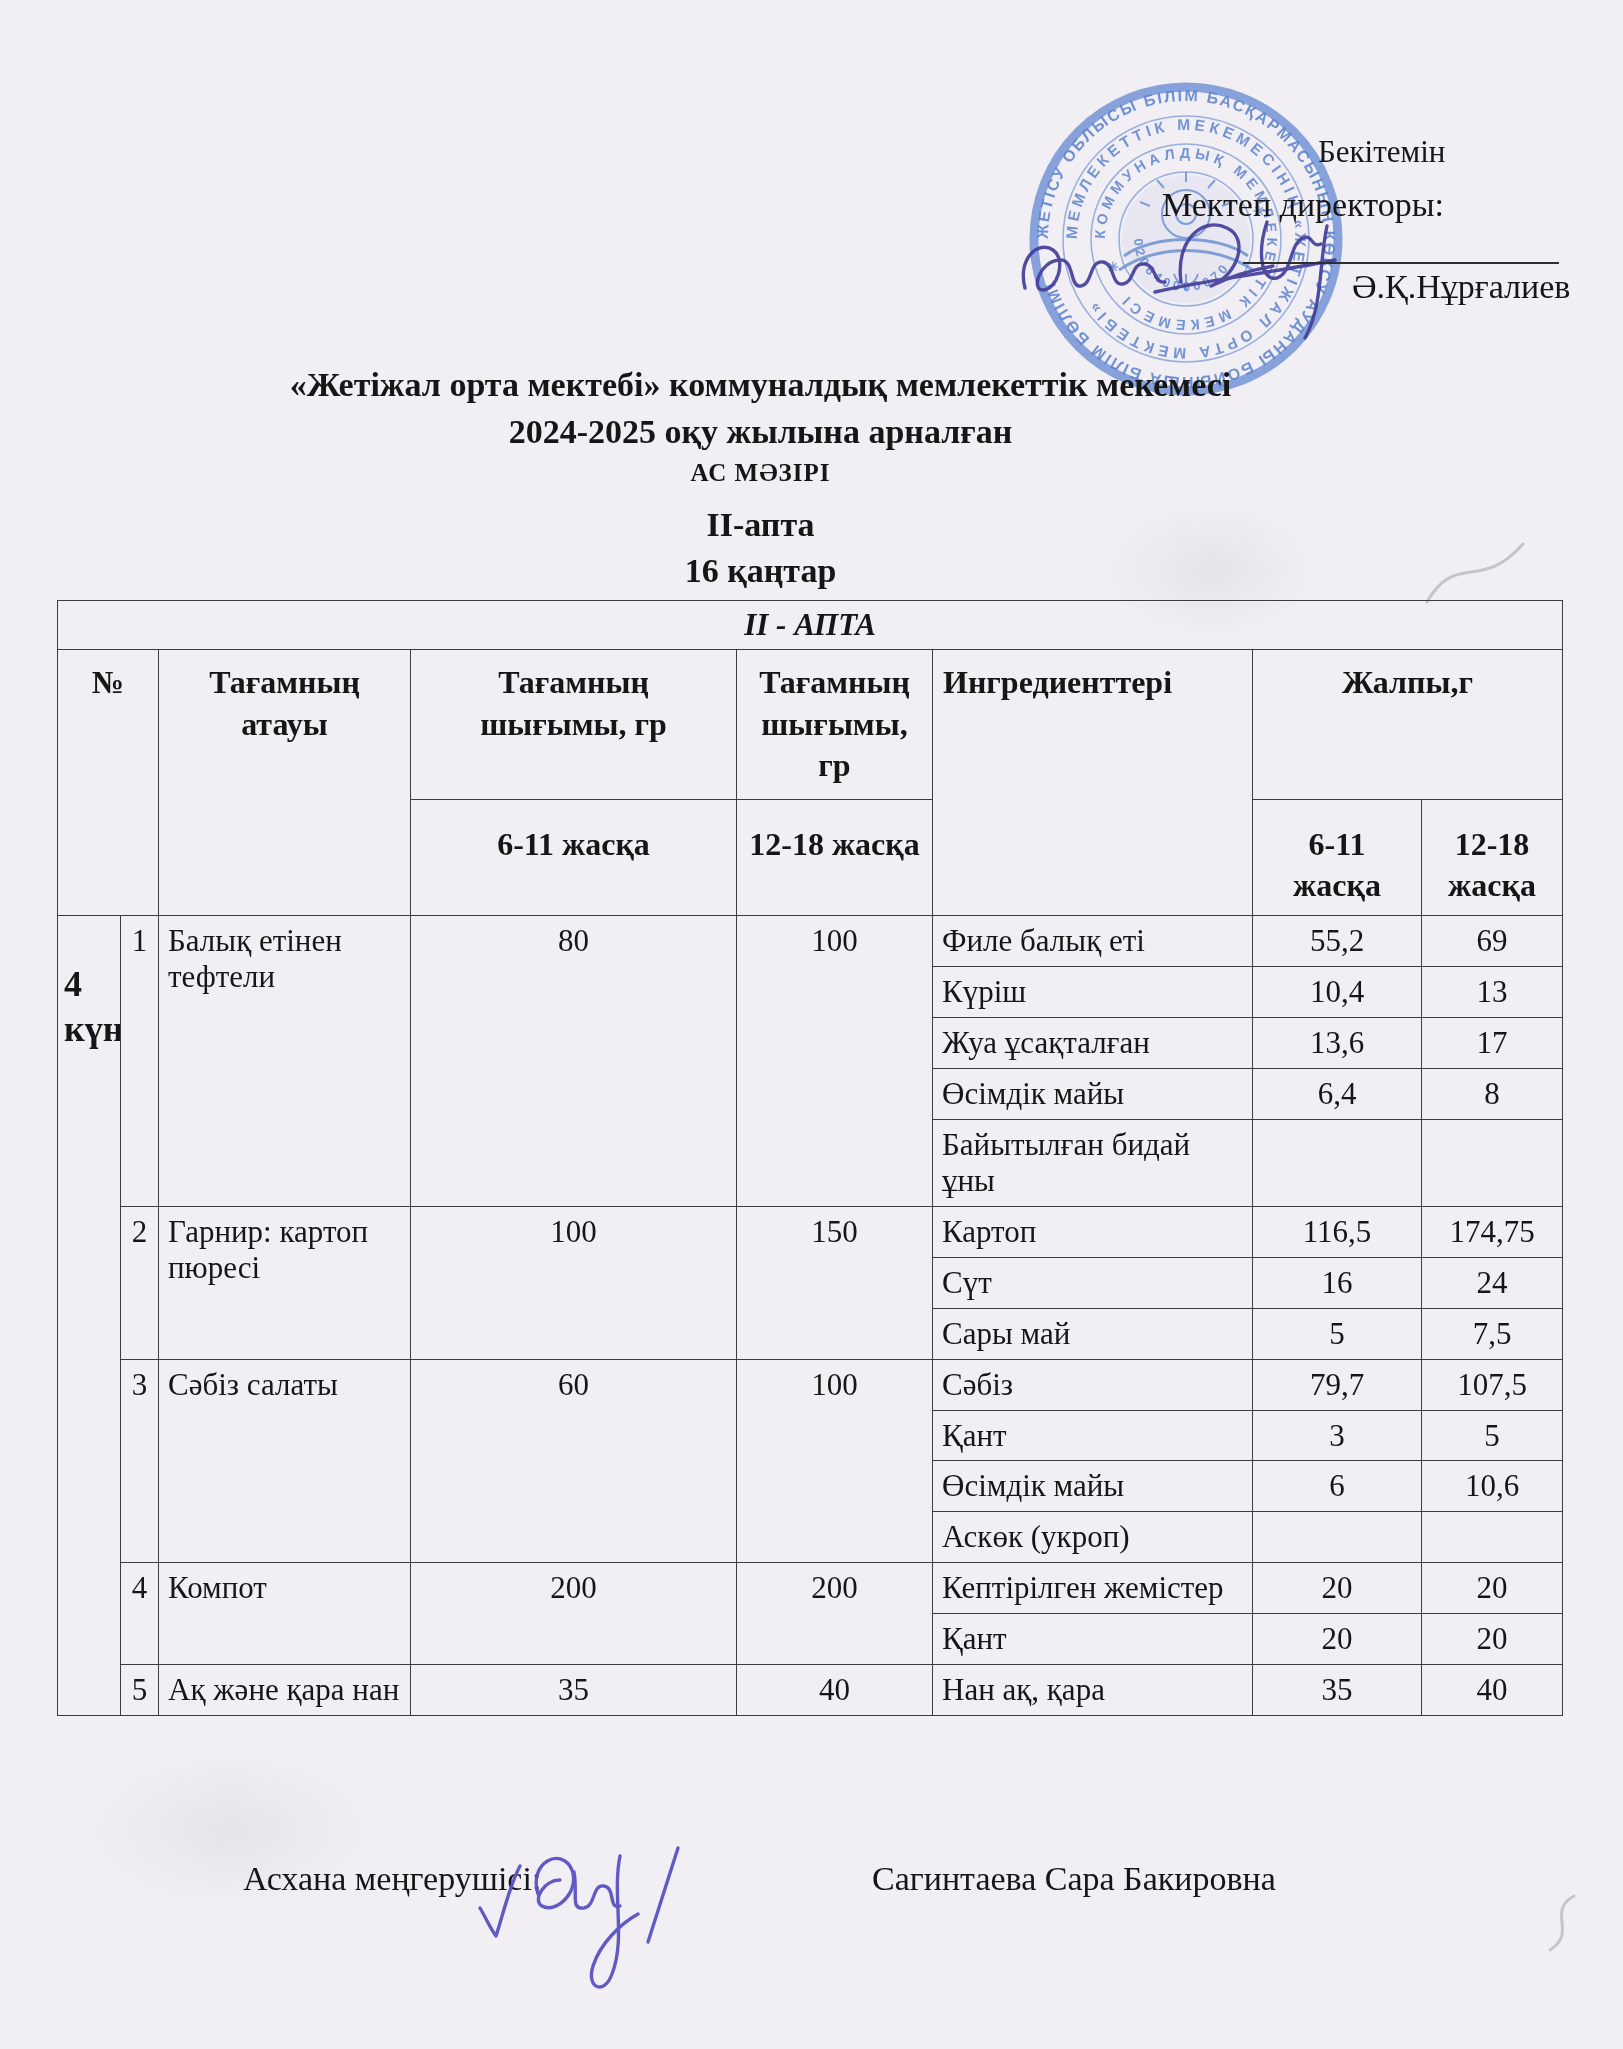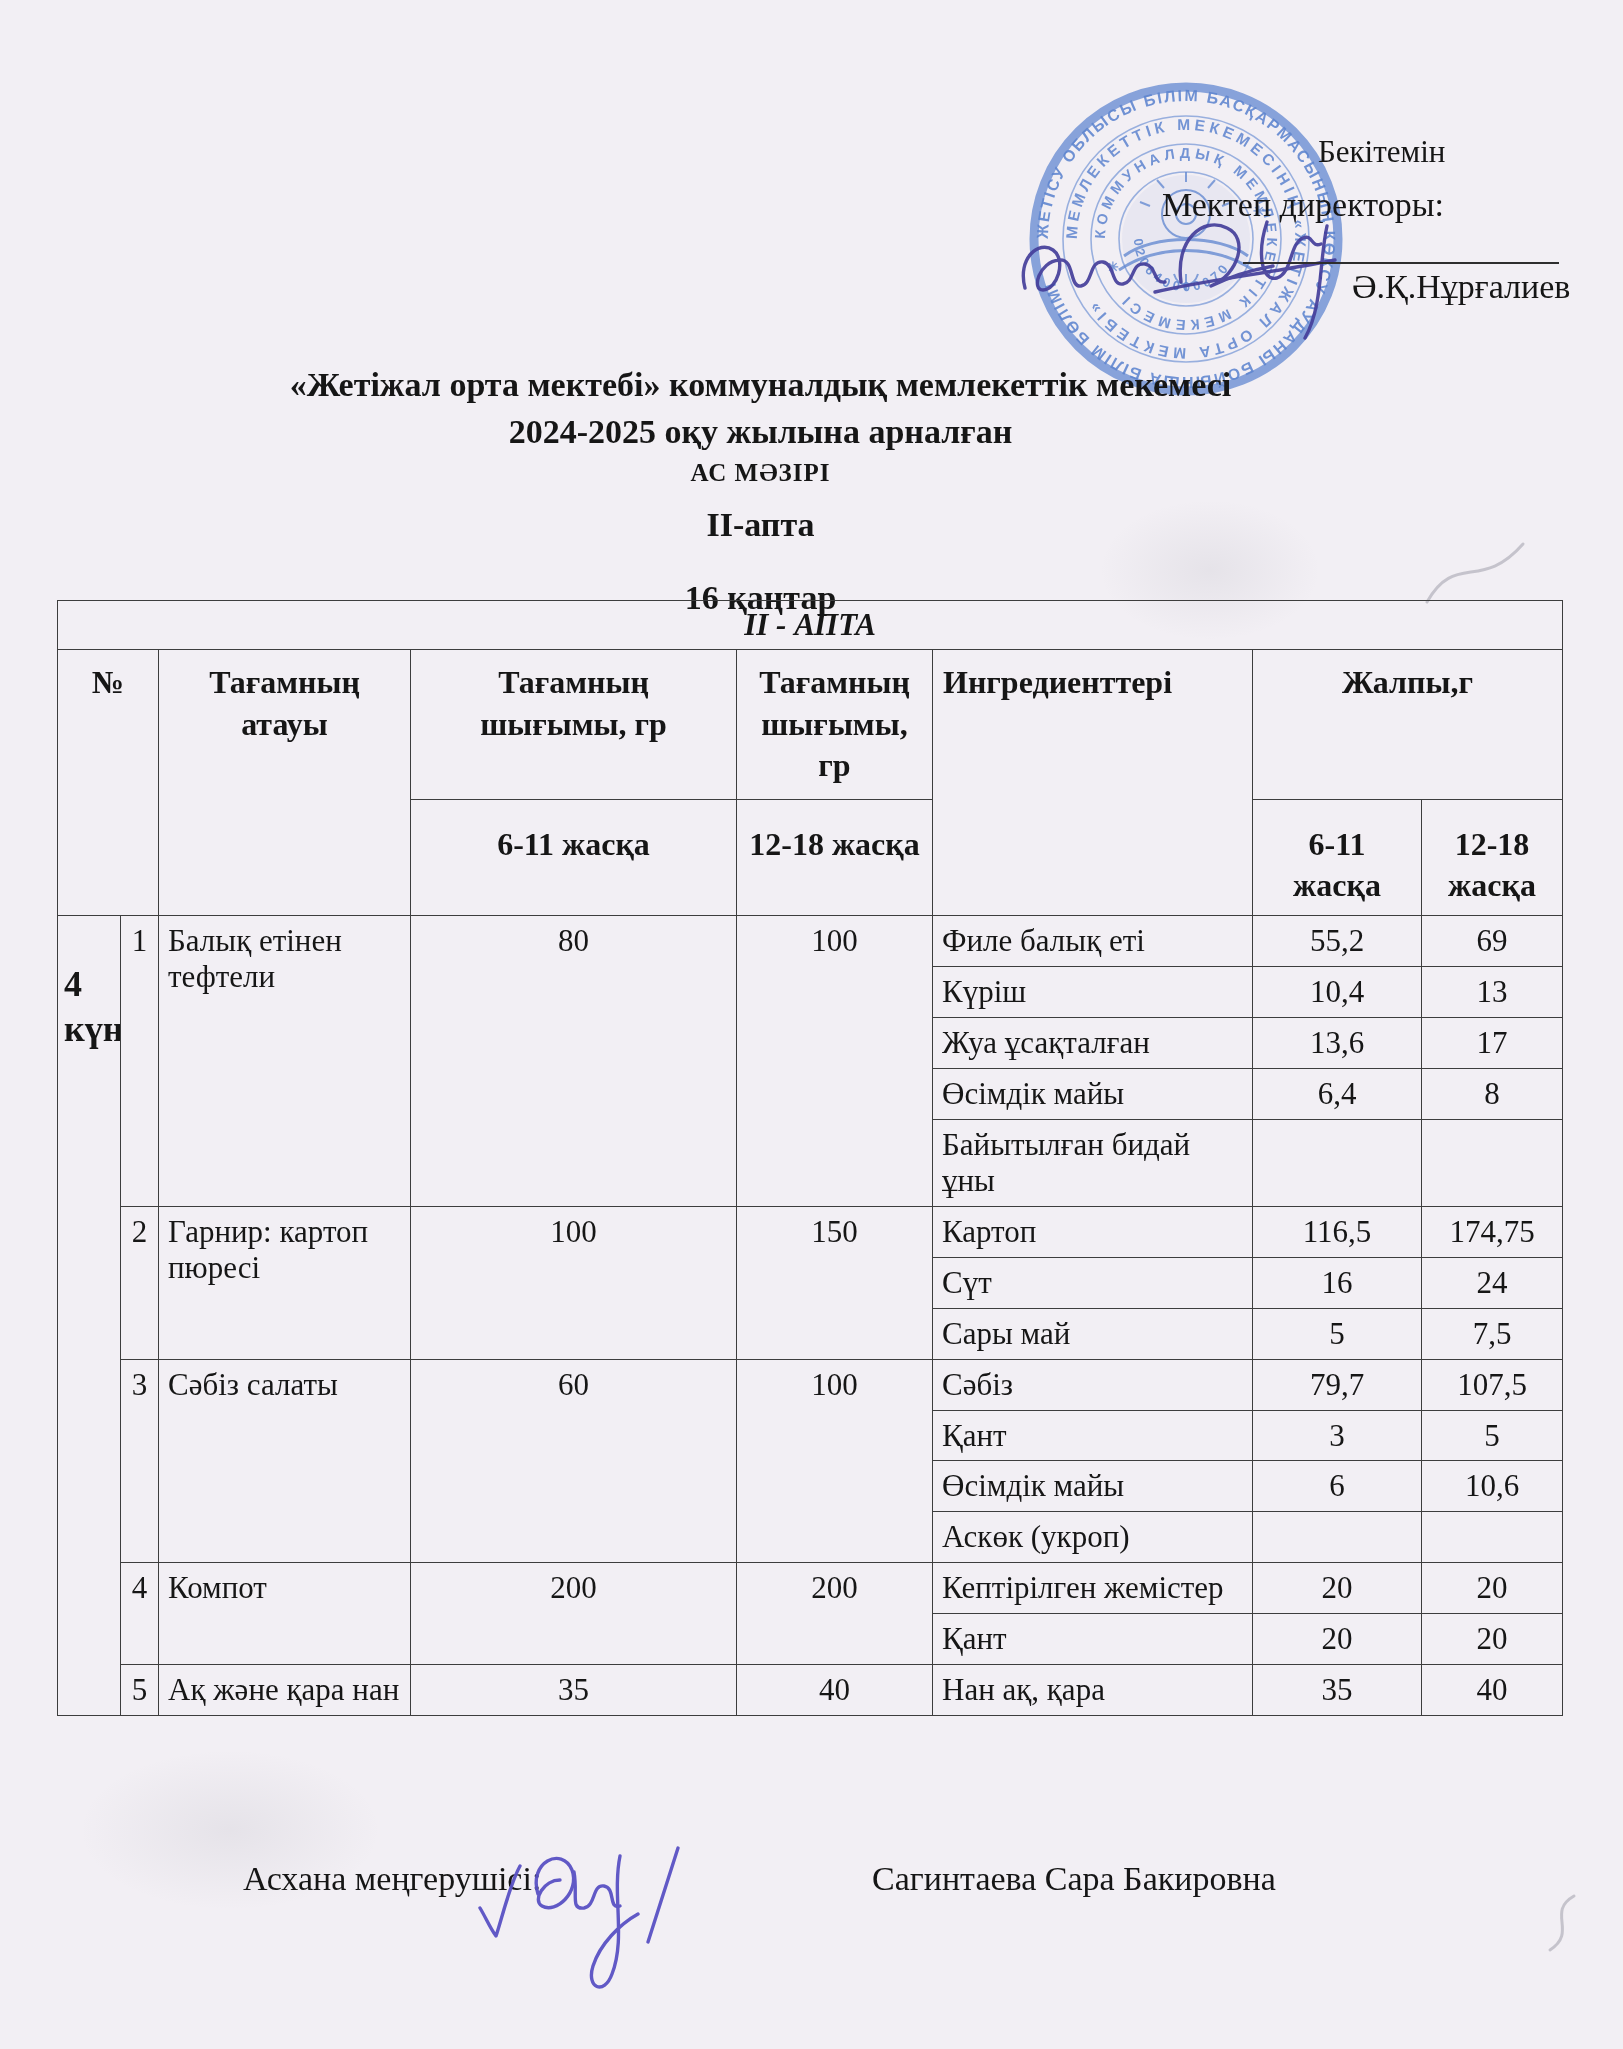--- a/index.html
+++ b/index.html
@@ -26,21 +26,21 @@
   .approve-line2{left:1162px;top:186px;font-size:34px;}
   .sig-underline{left:1243px;top:262px;width:316px;height:0;border-top:2px solid #2e2e2e;}
   .director-name{left:1352px;top:268px;font-size:34px;}
 
   
   .title-line{left:0;width:1521px;text-align:center;font-weight:bold;}
   .t1{top:366px;font-size:34px;}
   .t2{top:413px;font-size:34px;}
   .t3{top:459px;font-size:25px;letter-spacing:1px;}
   .t4{top:506px;font-size:34px;}
-  .t5{top:579px;font-size:34px;}
+  .t5{top:552px;font-size:34px;}
 
   
   .stamp{left:1023px;top:76px;width:326px;height:326px;color:var(--stamp);
     filter:blur(0.45px);opacity:.86;}
   .stamp text{font-family:"Liberation Sans", sans-serif;font-weight:bold;fill:currentColor;}
 
   .director-sig{left:1005px;top:196px;width:380px;height:170px;color:var(--director-signature);opacity:.92;}
   .manager-sig{left:462px;top:1822px;width:300px;height:190px;color:var(--manager-signature);opacity:.95;}
   .sig path{fill:none;stroke:currentColor;stroke-width:3.4;stroke-linecap:round;stroke-linejoin:round;}
 

